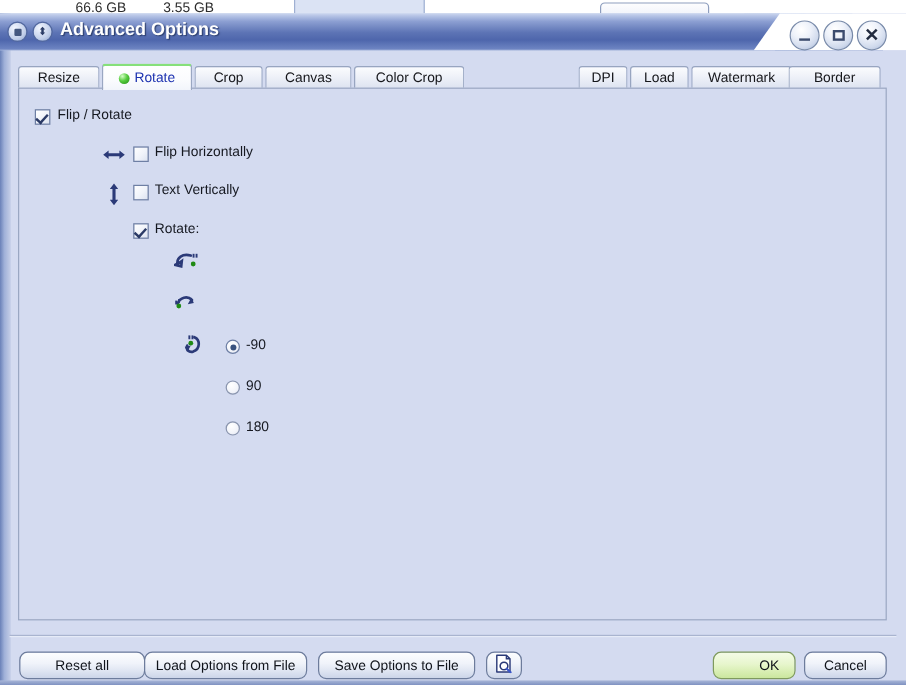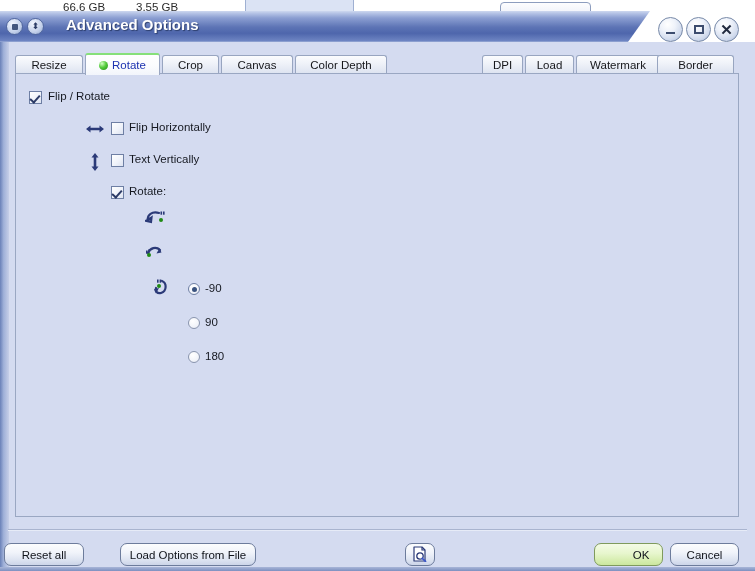--- a/index.html
+++ b/index.html
@@ -86,21 +86,20 @@
   }
   #title-square {
     position: absolute; left: 4.5px; top: 4.5px; width: 6px; height: 6px;
     background: #44577f; border-radius: 1px;
   }
   #title-text {
     position: absolute; left: 50px; top: 5px;
     font-size: 15px; font-weight: bold; color: #ffffff;
     text-shadow: 1px 1px 1px rgba(30,45,85,0.75);
     white-space: nowrap;
-    margin-left: 16px;
   }
 
   
   .win-btn {
     position: absolute; top: 6px; width: 25px; height: 25px; border-radius: 50%;
     background: radial-gradient(circle at 38% 28%, #ffffff 0%, #eef2fa 35%, #cfd9ec 70%, #9fb0d0 100%);
     border: 1px solid #7789a8;
     box-sizing: border-box;
     display: flex; align-items: center; justify-content: center;
   }
@@ -211,21 +210,21 @@
     border: 1px solid #6d7c9c;
     border-radius: 7px;
     font-size: 11.5px; color: #10131a;
     display: flex; align-items: center; justify-content: center;
     white-space: nowrap;
   }
   .btn.primary {
     background: linear-gradient(180deg, #f4fbe6 0%, #e7f6cd 45%, #d8eeb2 75%, #cbe79f 100%);
     border: 1px solid #7f9a5d;
   }
-  #btn-reset { left: 4px; width: 80px; }
+  #btn-reset { left: 16px; width: 105px; }
   #btn-load  { left: 120px; width: 136px; }
   #btn-save  { left: 265px; width: 131px; }
   #btn-preview { left: 405px; width: 30px; }
   #btn-ok    { left: 594px; width: 69px; padding-left: 25px; }
   #btn-cancel{ left: 670px; width: 69px; }
 </style>
 </head>
 <body>
 
 <div id="bg-layer">
@@ -273,21 +272,21 @@
       <span class="tab-dot"></span>
       <span>Rotate</span>
     </div>
     <div class="tab" style="left:147px;width:57px">
         <span>Crop</span>
       </div>
     <div class="tab" style="left:206px;width:72px">
         <span>Canvas</span>
       </div>
     <div class="tab" style="left:280px;width:92px">
-        <span>Color Depth</span>
+        <span>Color Crop</span>
       </div>
     <div class="tab" style="left:467px;width:41px">
         <span>DPI</span>
       </div>
     <div class="tab" style="left:510px;width:49px">
         <span>Load</span>
       </div>
     <div class="tab" style="left:561px;width:84px">
         <span>Watermark</span>
       </div>
@@ -360,20 +359,23 @@
 
   <div id="bottom-sep"></div>
   <div id="bottom-sep2"></div>
 
   <div class="btn" id="btn-reset">
     <span>Reset all</span>
   </div>
   <div class="btn" id="btn-load">
     <span>Load Options from File</span>
   </div>
+  <div class="btn" id="btn-save">
+    <span>Save Options to File</span>
+  </div>
   <div class="btn" id="btn-preview">
     <span>
       <svg width="16" height="16" viewBox="0 0 16 16">
         <path d="M2 1 H10 L13 4 V15 H2 Z" fill="#ffffff" stroke="#2b3a78" stroke-width="1.2" stroke-linejoin="round"></path>
         <path d="M10 1 V4 H13" fill="none" stroke="#2b3a78" stroke-width="1.2"></path>
         <circle cx="8" cy="10" r="3.2" fill="#ffffff" stroke="#2b3a78" stroke-width="1.3"></circle>
         <line x1="10.3" y1="12.3" x2="13.5" y2="15.3" stroke="#3b56c8" stroke-width="1.8" stroke-linecap="round"></line>
       </svg>
     </span>
   </div>

